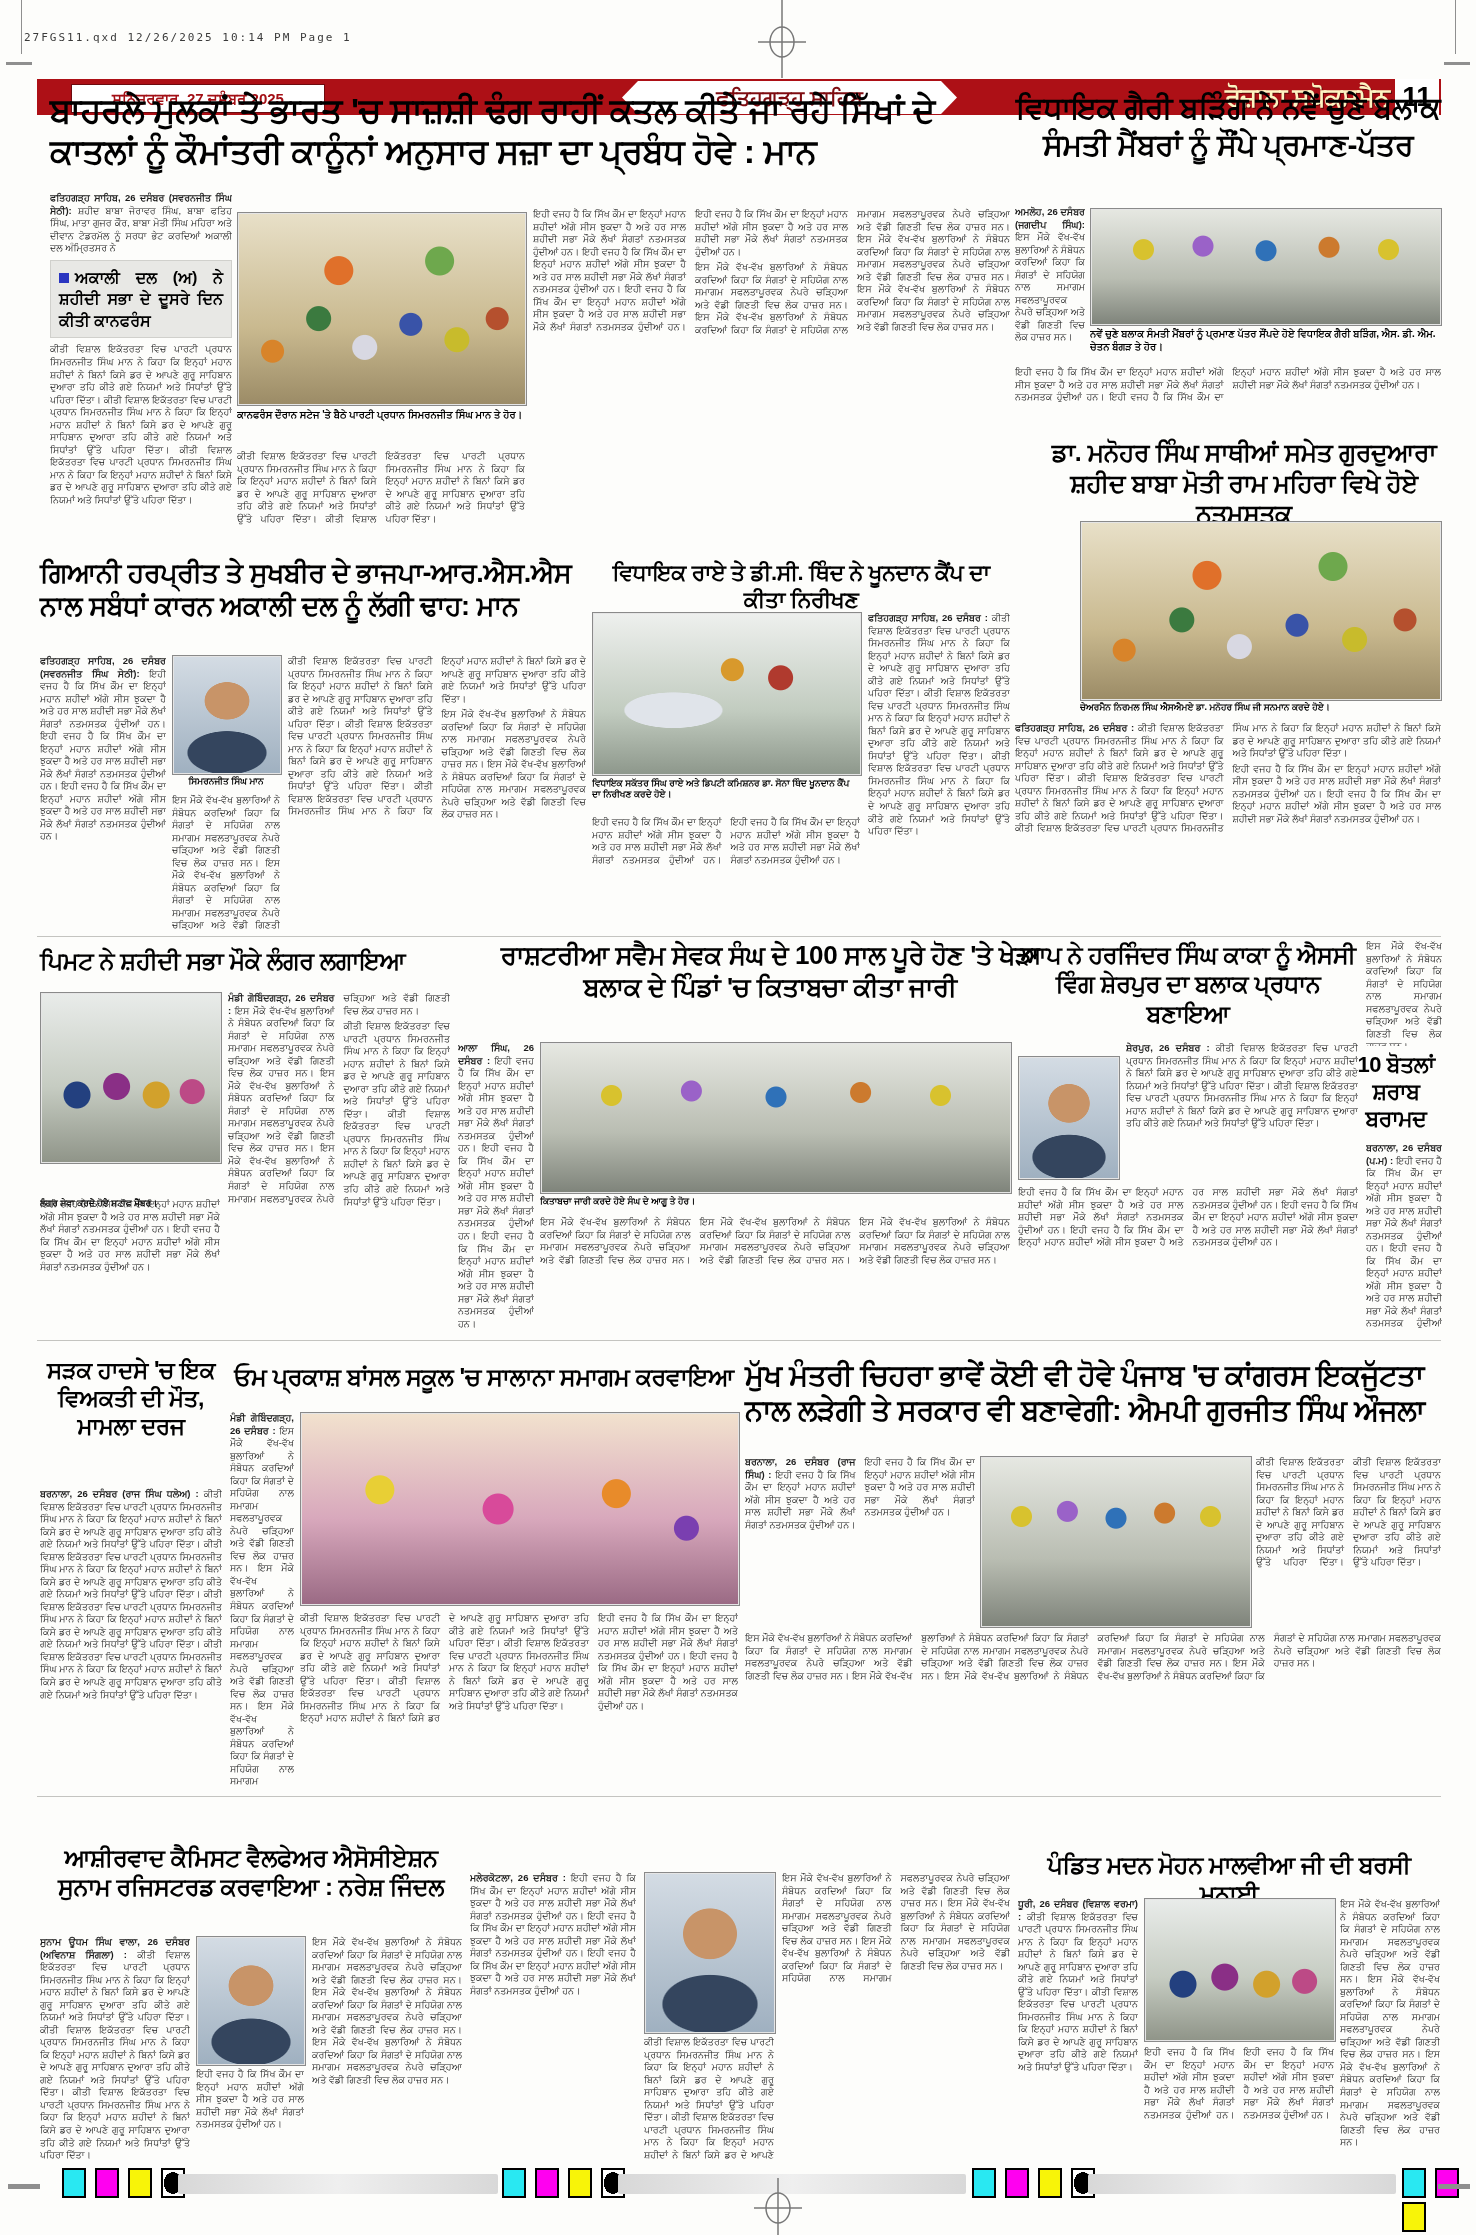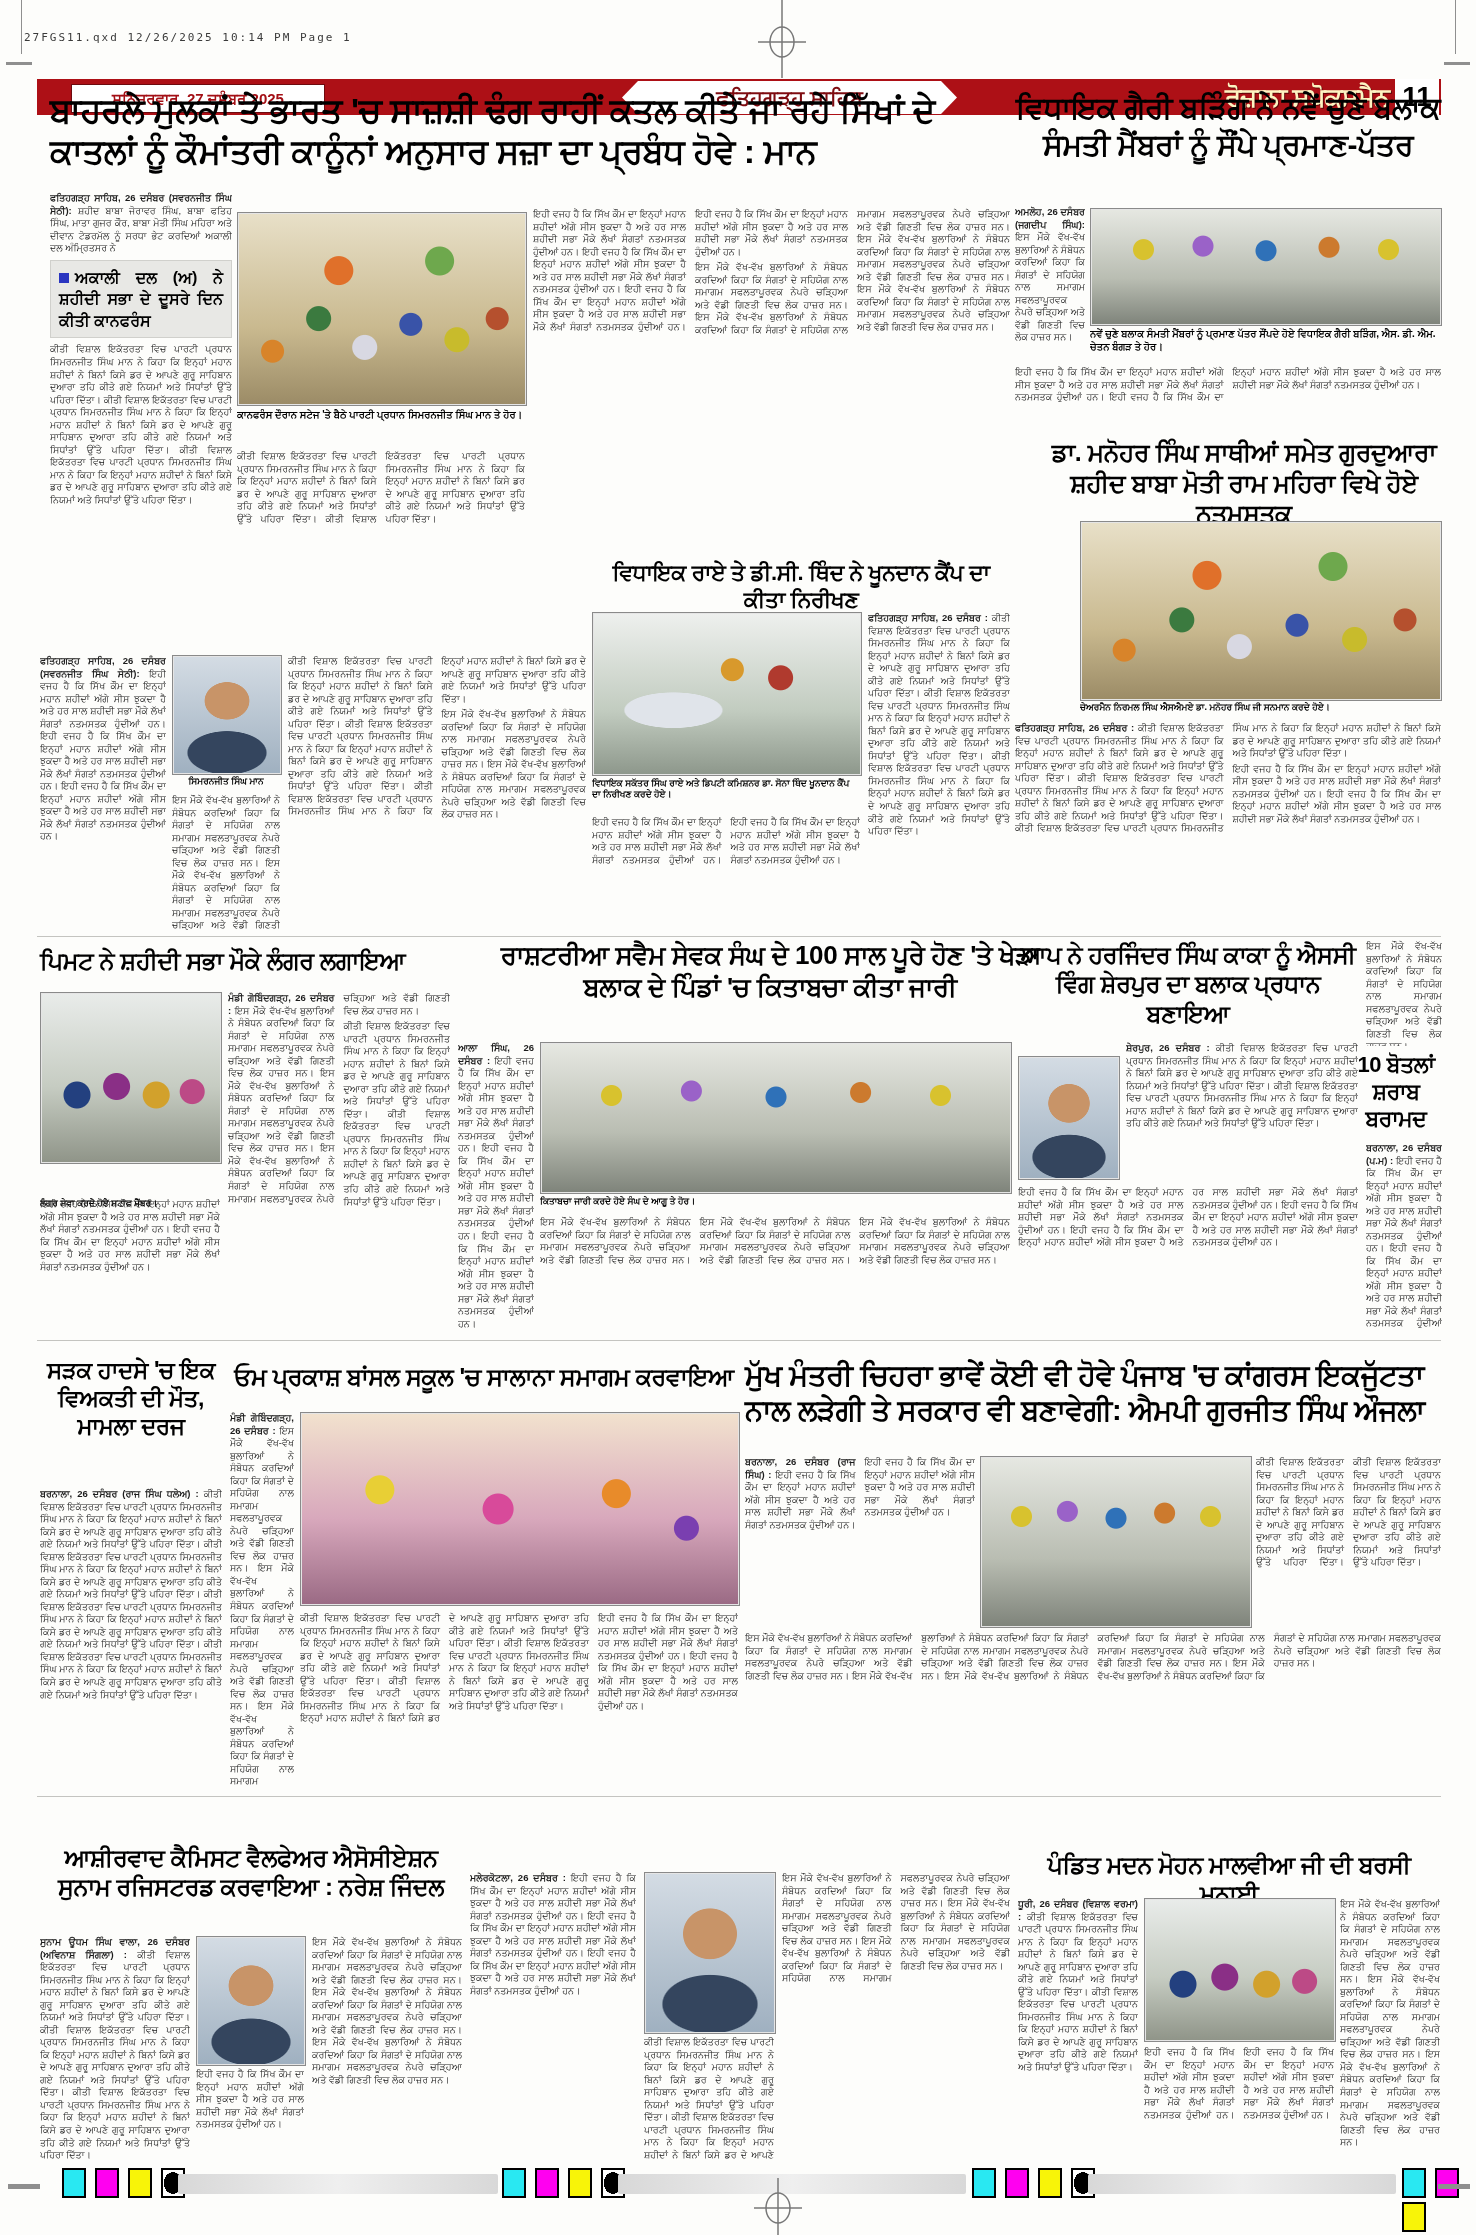--- a/index.html
+++ b/index.html
@@ -136,20 +136,21 @@
 
   <div class="abs hl ctr" style="left:1048px;top:437px;width:392px;height:80px;font-size:25px;">ਡਾ. ਮਨੋਹਰ ਸਿੰਘ ਸਾਥੀਆਂ ਸਮੇਤ ਗੁਰਦੁਆਰਾ ਸ਼ਹੀਦ ਬਾਬਾ ਮੋਤੀ ਰਾਮ ਮਹਿਰਾ ਵਿਖੇ ਹੋਏ ਨਤਮਸਤਕ</div>
   <div class="abs photo ph-crowd" style="left:1080px;top:521px;width:360px;height:178px;"></div>
   <div class="abs cap" style="left:1080px;top:702px;width:360px;height:16px;font-size:9px;">ਚੇਅਰਮੈਨ ਨਿਰਮਲ ਸਿੰਘ ਐਸਐਮਏ ਡਾ. ਮਨੋਹਰ ਸਿੰਘ ਜੀ ਸਨਮਾਨ ਕਰਦੇ ਹੋਏ।</div>
   <div class="abs tb c2" style="left:1015px;top:722px;width:426px;height:206px;">
     <p><span class="byline">ਫਤਿਹਗੜ੍ਹ ਸਾਹਿਬ, 26 ਦਸੰਬਰ :</span>
        <span>ਕੀਤੀ ਵਿਸ਼ਾਲ ਇਕੱਤਰਤਾ ਵਿਚ ਪਾਰਟੀ ਪ੍ਰਧਾਨ ਸਿਮਰਨਜੀਤ ਸਿੰਘ ਮਾਨ ਨੇ ਕਿਹਾ ਕਿ ਇਨ੍ਹਾਂ ਮਹਾਨ ਸ਼ਹੀਦਾਂ ਨੇ ਬਿਨਾਂ ਕਿਸੇ ਡਰ ਦੇ ਆਪਣੇ ਗੁਰੂ ਸਾਹਿਬਾਨ ਦੁਆਰਾ ਤਹਿ ਕੀਤੇ ਗਏ ਨਿਯਮਾਂ ਅਤੇ ਸਿਧਾਂਤਾਂ ਉੱਤੇ ਪਹਿਰਾ ਦਿੱਤਾ। ਕੀਤੀ ਵਿਸ਼ਾਲ ਇਕੱਤਰਤਾ ਵਿਚ ਪਾਰਟੀ ਪ੍ਰਧਾਨ ਸਿਮਰਨਜੀਤ ਸਿੰਘ ਮਾਨ ਨੇ ਕਿਹਾ ਕਿ ਇਨ੍ਹਾਂ ਮਹਾਨ ਸ਼ਹੀਦਾਂ ਨੇ ਬਿਨਾਂ ਕਿਸੇ ਡਰ ਦੇ ਆਪਣੇ ਗੁਰੂ ਸਾਹਿਬਾਨ ਦੁਆਰਾ ਤਹਿ ਕੀਤੇ ਗਏ ਨਿਯਮਾਂ ਅਤੇ ਸਿਧਾਂਤਾਂ ਉੱਤੇ ਪਹਿਰਾ ਦਿੱਤਾ। ਕੀਤੀ ਵਿਸ਼ਾਲ ਇਕੱਤਰਤਾ ਵਿਚ ਪਾਰਟੀ ਪ੍ਰਧਾਨ ਸਿਮਰਨਜੀਤ ਸਿੰਘ ਮਾਨ ਨੇ ਕਿਹਾ ਕਿ ਇਨ੍ਹਾਂ ਮਹਾਨ ਸ਼ਹੀਦਾਂ ਨੇ ਬਿਨਾਂ ਕਿਸੇ ਡਰ ਦੇ ਆਪਣੇ ਗੁਰੂ ਸਾਹਿਬਾਨ ਦੁਆਰਾ ਤਹਿ ਕੀਤੇ ਗਏ ਨਿਯਮਾਂ ਅਤੇ ਸਿਧਾਂਤਾਂ ਉੱਤੇ ਪਹਿਰਾ ਦਿੱਤਾ।</span></p>
     <p><span>ਇਹੀ ਵਜਹ ਹੈ ਕਿ ਸਿੱਖ ਕੌਮ ਦਾ ਇਨ੍ਹਾਂ ਮਹਾਨ ਸ਼ਹੀਦਾਂ ਅੱਗੇ ਸੀਸ ਝੁਕਦਾ ਹੈ ਅਤੇ ਹਰ ਸਾਲ ਸ਼ਹੀਦੀ ਸਭਾ ਮੌਕੇ ਲੱਖਾਂ ਸੰਗਤਾਂ ਨਤਮਸਤਕ ਹੁੰਦੀਆਂ ਹਨ। ਇਹੀ ਵਜਹ ਹੈ ਕਿ ਸਿੱਖ ਕੌਮ ਦਾ ਇਨ੍ਹਾਂ ਮਹਾਨ ਸ਼ਹੀਦਾਂ ਅੱਗੇ ਸੀਸ ਝੁਕਦਾ ਹੈ ਅਤੇ ਹਰ ਸਾਲ ਸ਼ਹੀਦੀ ਸਭਾ ਮੌਕੇ ਲੱਖਾਂ ਸੰਗਤਾਂ ਨਤਮਸਤਕ ਹੁੰਦੀਆਂ ਹਨ।</span></p>
   </div>
 
+  <div class="abs hl" style="left:40px;top:557px;width:548px;height:92px;font-size:27px;">ਗਿਆਨੀ ਹਰਪ੍ਰੀਤ ਤੇ ਸੁਖਬੀਰ ਦੇ ਭਾਜਪਾ-ਆਰ.ਐਸ.ਐਸ ਨਾਲ ਸਬੰਧਾਂ ਕਾਰਨ ਅਕਾਲੀ ਦਲ ਨੂੰ ਲੱਗੀ ਢਾਹ: ਮਾਨ</div>
   <div class="abs tb" style="left:40px;top:655px;width:126px;height:276px;">
     <p><span class="byline">ਫਤਿਹਗੜ੍ਹ ਸਾਹਿਬ, 26 ਦਸੰਬਰ (ਸਵਰਨਜੀਤ ਸਿੰਘ ਸੇਠੀ):</span>
        <span>ਇਹੀ ਵਜਹ ਹੈ ਕਿ ਸਿੱਖ ਕੌਮ ਦਾ ਇਨ੍ਹਾਂ ਮਹਾਨ ਸ਼ਹੀਦਾਂ ਅੱਗੇ ਸੀਸ ਝੁਕਦਾ ਹੈ ਅਤੇ ਹਰ ਸਾਲ ਸ਼ਹੀਦੀ ਸਭਾ ਮੌਕੇ ਲੱਖਾਂ ਸੰਗਤਾਂ ਨਤਮਸਤਕ ਹੁੰਦੀਆਂ ਹਨ। ਇਹੀ ਵਜਹ ਹੈ ਕਿ ਸਿੱਖ ਕੌਮ ਦਾ ਇਨ੍ਹਾਂ ਮਹਾਨ ਸ਼ਹੀਦਾਂ ਅੱਗੇ ਸੀਸ ਝੁਕਦਾ ਹੈ ਅਤੇ ਹਰ ਸਾਲ ਸ਼ਹੀਦੀ ਸਭਾ ਮੌਕੇ ਲੱਖਾਂ ਸੰਗਤਾਂ ਨਤਮਸਤਕ ਹੁੰਦੀਆਂ ਹਨ। ਇਹੀ ਵਜਹ ਹੈ ਕਿ ਸਿੱਖ ਕੌਮ ਦਾ ਇਨ੍ਹਾਂ ਮਹਾਨ ਸ਼ਹੀਦਾਂ ਅੱਗੇ ਸੀਸ ਝੁਕਦਾ ਹੈ ਅਤੇ ਹਰ ਸਾਲ ਸ਼ਹੀਦੀ ਸਭਾ ਮੌਕੇ ਲੱਖਾਂ ਸੰਗਤਾਂ ਨਤਮਸਤਕ ਹੁੰਦੀਆਂ ਹਨ।</span></p>
   </div>
   <div class="abs photo ph-portrait" style="left:172px;top:655px;width:108px;height:118px;"></div>
   <div class="abs cap ctr" style="left:172px;top:776px;width:108px;height:14px;font-size:9px;">ਸਿਮਰਨਜੀਤ ਸਿੰਘ ਮਾਨ</div>
   <div class="abs tb" style="left:172px;top:794px;width:108px;height:136px;">
     <p><span>ਇਸ ਮੌਕੇ ਵੱਖ-ਵੱਖ ਬੁਲਾਰਿਆਂ ਨੇ ਸੰਬੋਧਨ ਕਰਦਿਆਂ ਕਿਹਾ ਕਿ ਸੰਗਤਾਂ ਦੇ ਸਹਿਯੋਗ ਨਾਲ ਸਮਾਗਮ ਸਫਲਤਾਪੂਰਵਕ ਨੇਪਰੇ ਚੜ੍ਹਿਆ ਅਤੇ ਵੱਡੀ ਗਿਣਤੀ ਵਿਚ ਲੋਕ ਹਾਜ਼ਰ ਸਨ। ਇਸ ਮੌਕੇ ਵੱਖ-ਵੱਖ ਬੁਲਾਰਿਆਂ ਨੇ ਸੰਬੋਧਨ ਕਰਦਿਆਂ ਕਿਹਾ ਕਿ ਸੰਗਤਾਂ ਦੇ ਸਹਿਯੋਗ ਨਾਲ ਸਮਾਗਮ ਸਫਲਤਾਪੂਰਵਕ ਨੇਪਰੇ ਚੜ੍ਹਿਆ ਅਤੇ ਵੱਡੀ ਗਿਣਤੀ ਵਿਚ ਲੋਕ ਹਾਜ਼ਰ ਸਨ।</span></p>
   </div>
   <div class="abs tb c2" style="left:288px;top:655px;width:298px;height:276px;">

